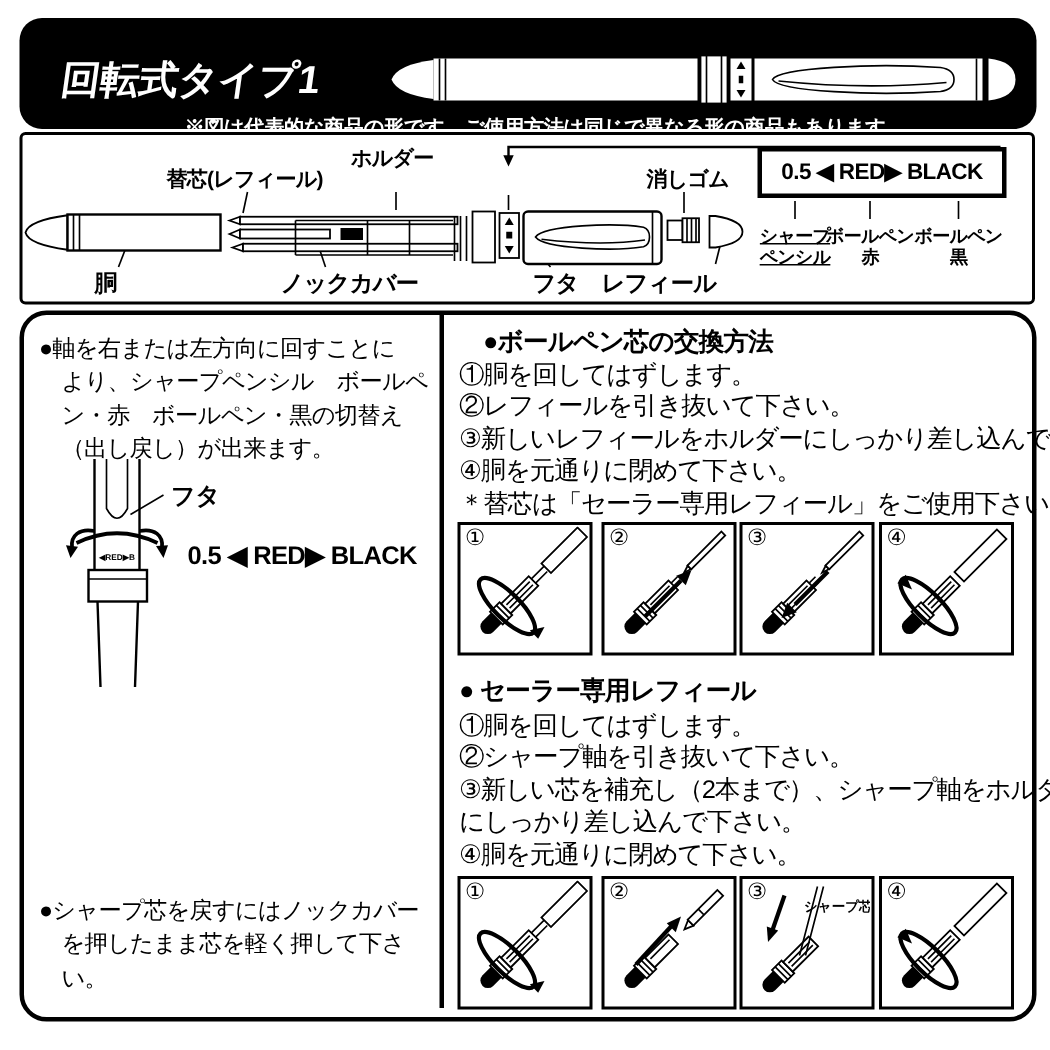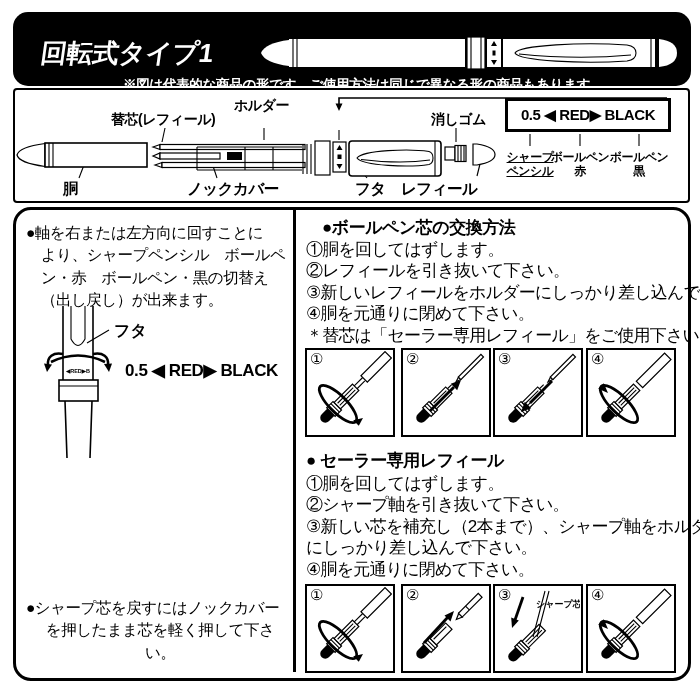--- a/index.html
+++ b/index.html
@@ -153,21 +153,21 @@
       <rect x="18" y="78" width="39" height="21" class="wf"></rect>
       <path d="M18,84 h39" class="s1"></path>
 
       <path d="M24,99 L26,156 M51,99 L49,156" class="s"></path>
 
       <path d="M68,28 L46,41" class="s1"></path>
       <text x="73" y="34" font-size="16" font-weight="bold">フタ</text>
       <text x="84" y="74" font-size="17" font-weight="bold" letter-spacing="-0.4">0.5 ◀ RED▶ BLACK</text>
     </svg>
 
-    <div class="abs para" style="left:10px;top:387px;text-align:center;">●シャープ芯を戻すにはノックカバー
+    <div class="abs para" style="left:10px;top:387px;">●シャープ芯を戻すにはノックカバー
 　を押したまま芯を軽く押して下さ
 　い。</div>
 
     <div class="abs rhead" style="left:306px;top:6px;">●ボールペン芯の交換方法</div>
     <div class="abs rsteps" style="left:290px;top:29px;">①胴を回してはずします。
 ②レフィールを引き抜いて下さい。
 ③新しいレフィールをホルダーにしっかり差し込んで下さい。
 ④胴を元通りに閉めて下さい。
 ＊替芯は「セーラー専用レフィール」をご使用下さい。</div>
 

